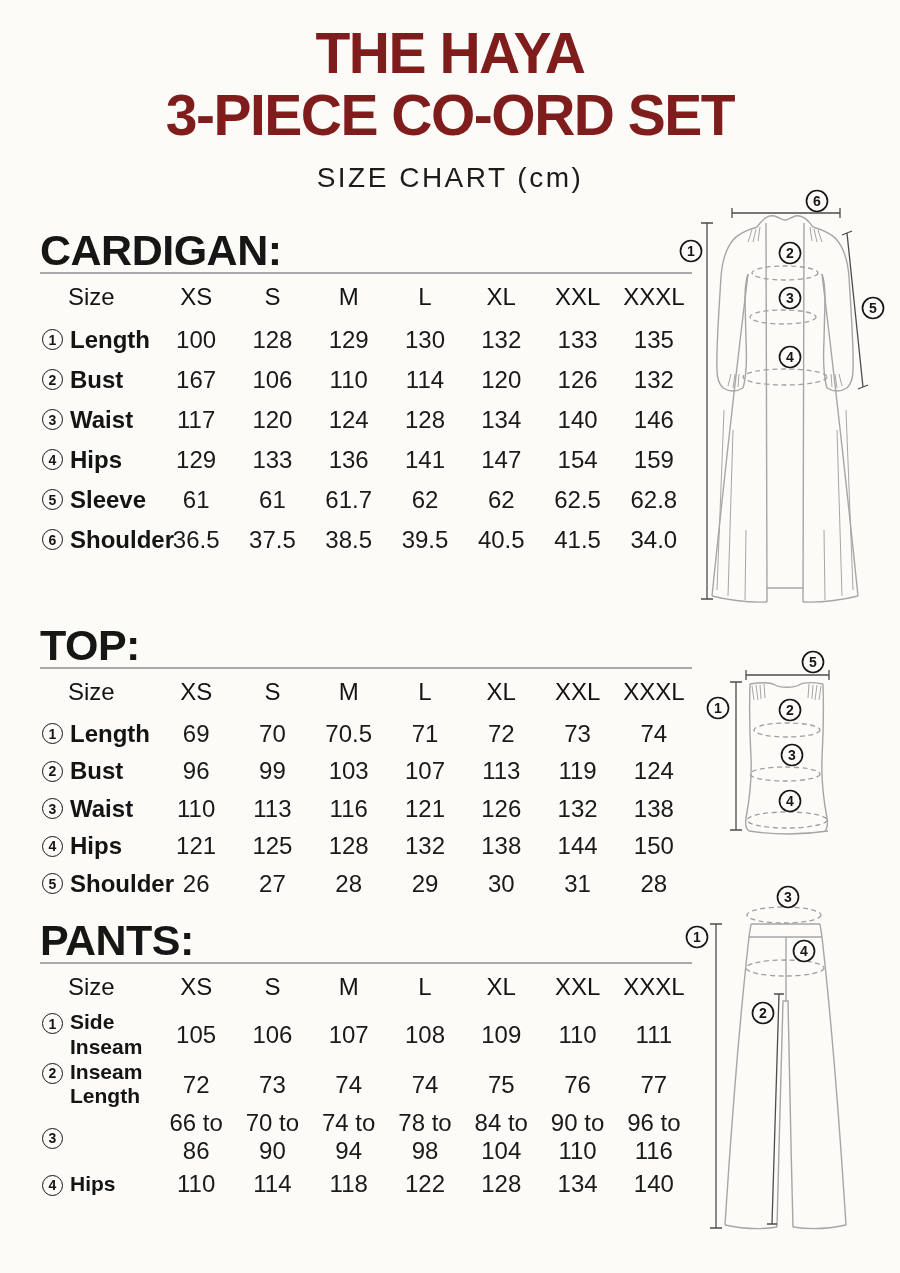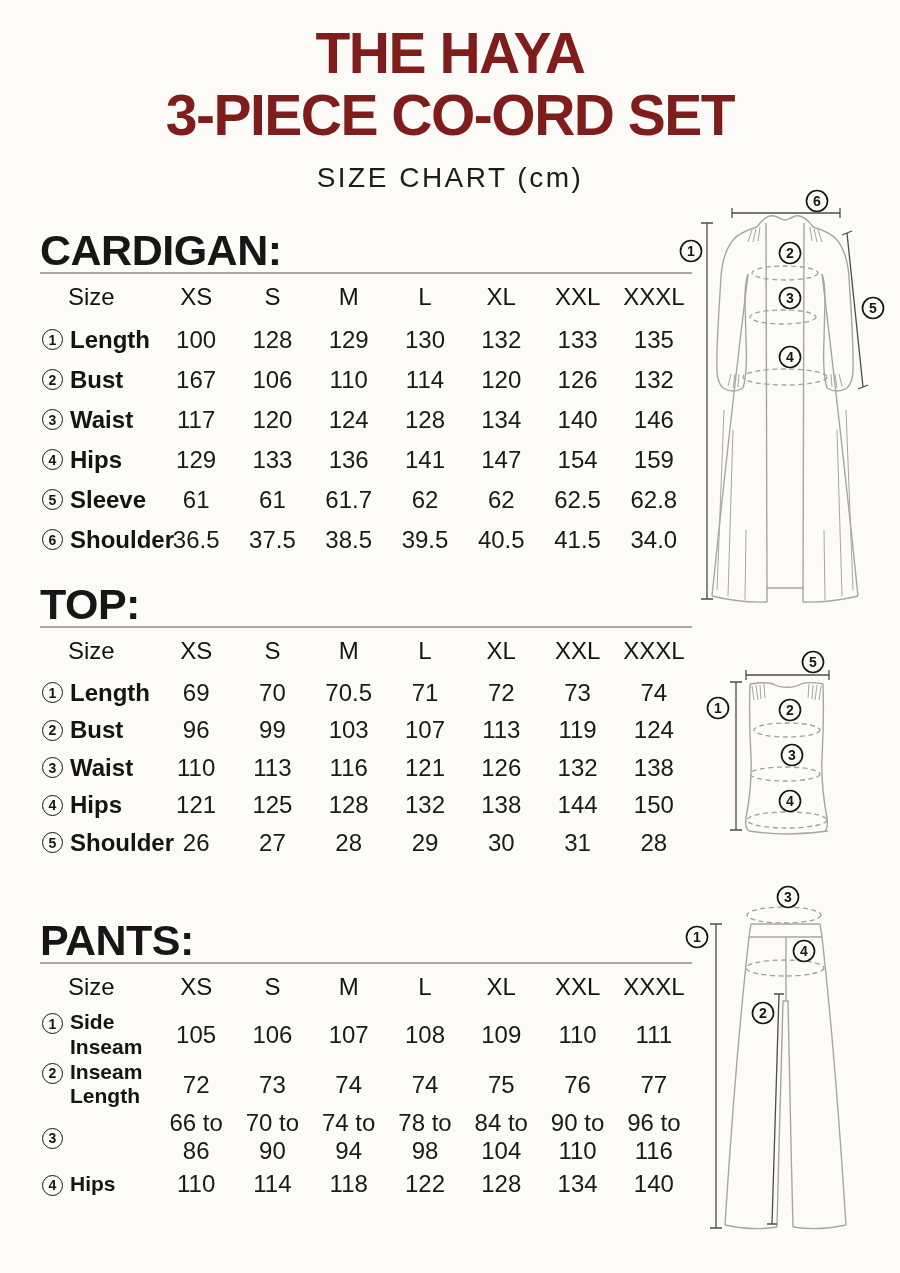--- a/index.html
+++ b/index.html
@@ -16,21 +16,21 @@
     font-size:57px; font-weight:700; letter-spacing:-1.5px;
     line-height:1.09; color:#7f1d1d;
   }
   .subtitle {
     margin-top:16px; font-size:28px; font-weight:500;
     letter-spacing:2.5px; color:#1c1c1c;
   }
   
   .section { position:absolute; left:40px; width:652px; }
   .sec-cardigan { top:226px; }
-  .sec-top      { top:580px; }
+  .sec-top      { top:621px; }
   .sec-pants    { top:916px; }
   .sec-title { font-size:43px; font-weight:700; letter-spacing:-0.5px; height:40px; color:#161616; }
   .rule { height:2px; background:#a9a9a9; margin-top:6px; }
   
   .trow { display:grid; grid-template-columns:118px repeat(7,1fr); align-items:center; }
   .thead { height:46px; }
   .sec-cardigan .trow:not(.thead) { height:40px; }
   .sec-top .trow:not(.thead) { height:37.5px; }
   .sec-pants .trow:nth-child(4) { height:50px; }
   .sec-pants .trow:nth-child(5) { height:50px; }

